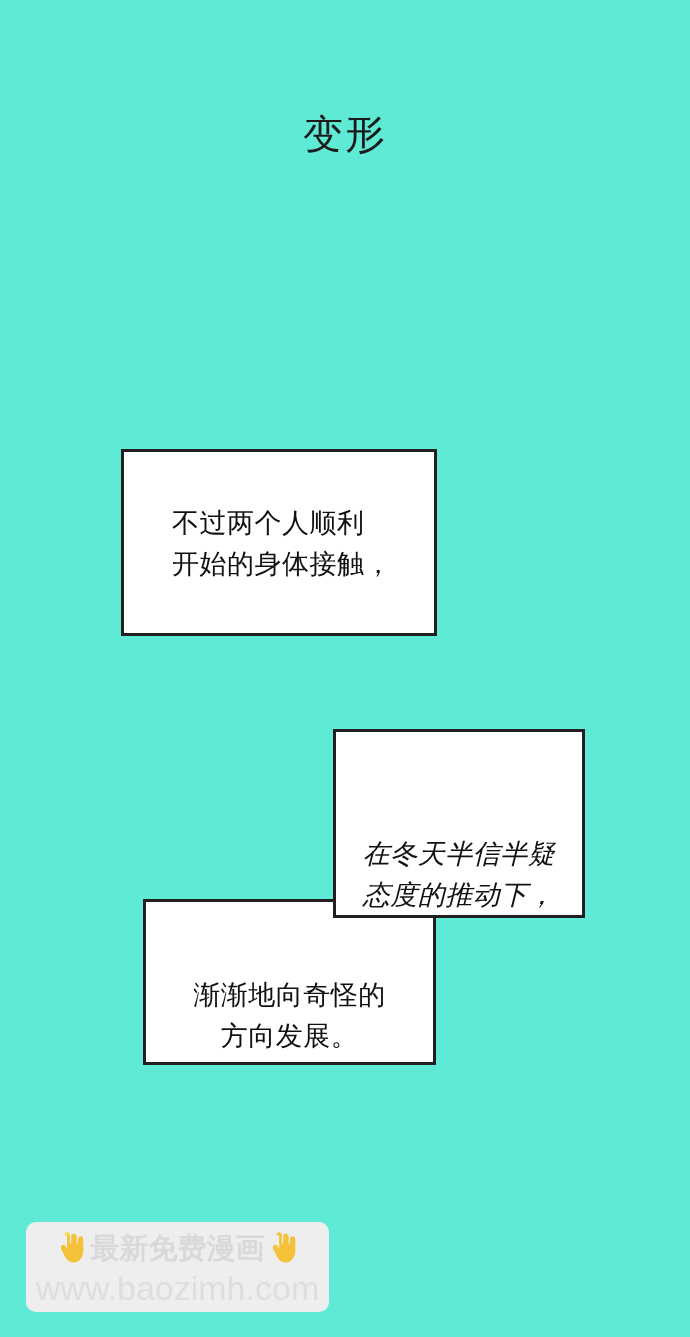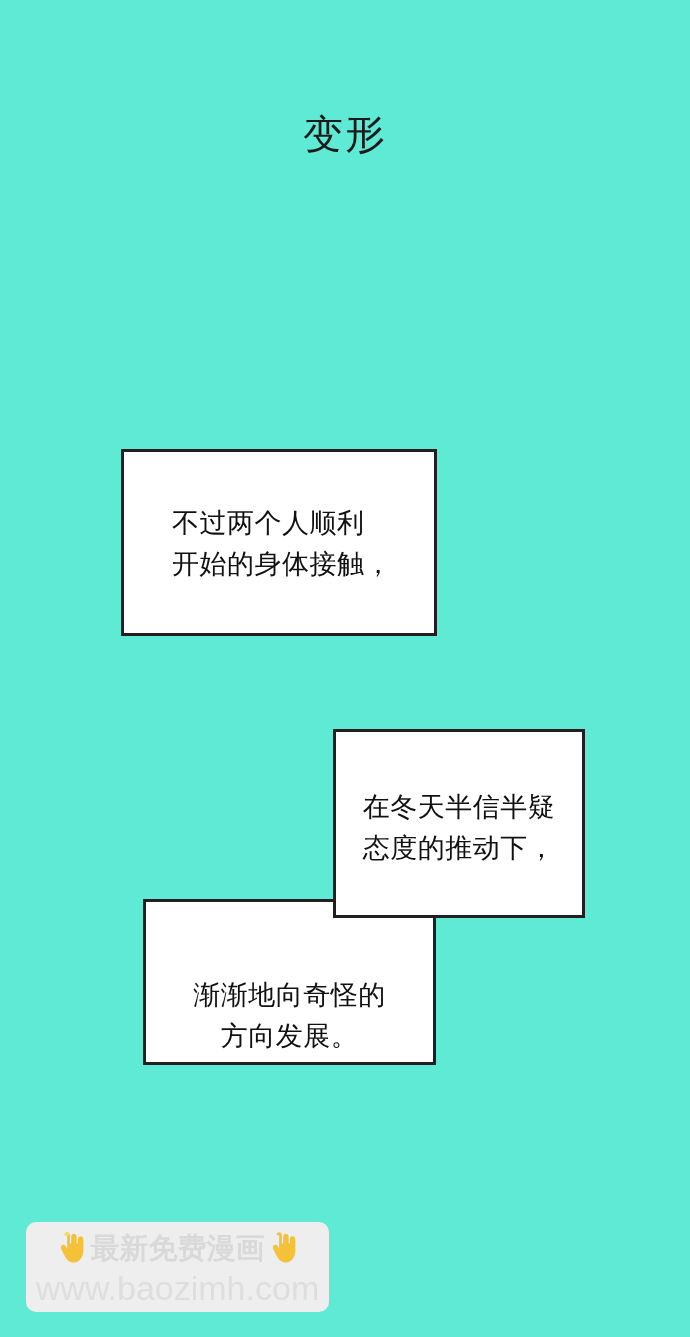--- a/index.html
+++ b/index.html
@@ -82,22 +82,23 @@
     width: 100%;
   }
 
   
   #box-2 {
     left: 333px;
     top: 729px;
     width: 252px;
     height: 189px;
     z-index: 4;
-    align-items: flex-start;
+    align-items: flex-end;
     padding-top: 54px;
+    font-style: italic;
   }
   #box-2 .panel-text {
     text-align: center;
     width: 100%;
   }
 
   
   #watermark {
     position: absolute;
     left: 26px;

